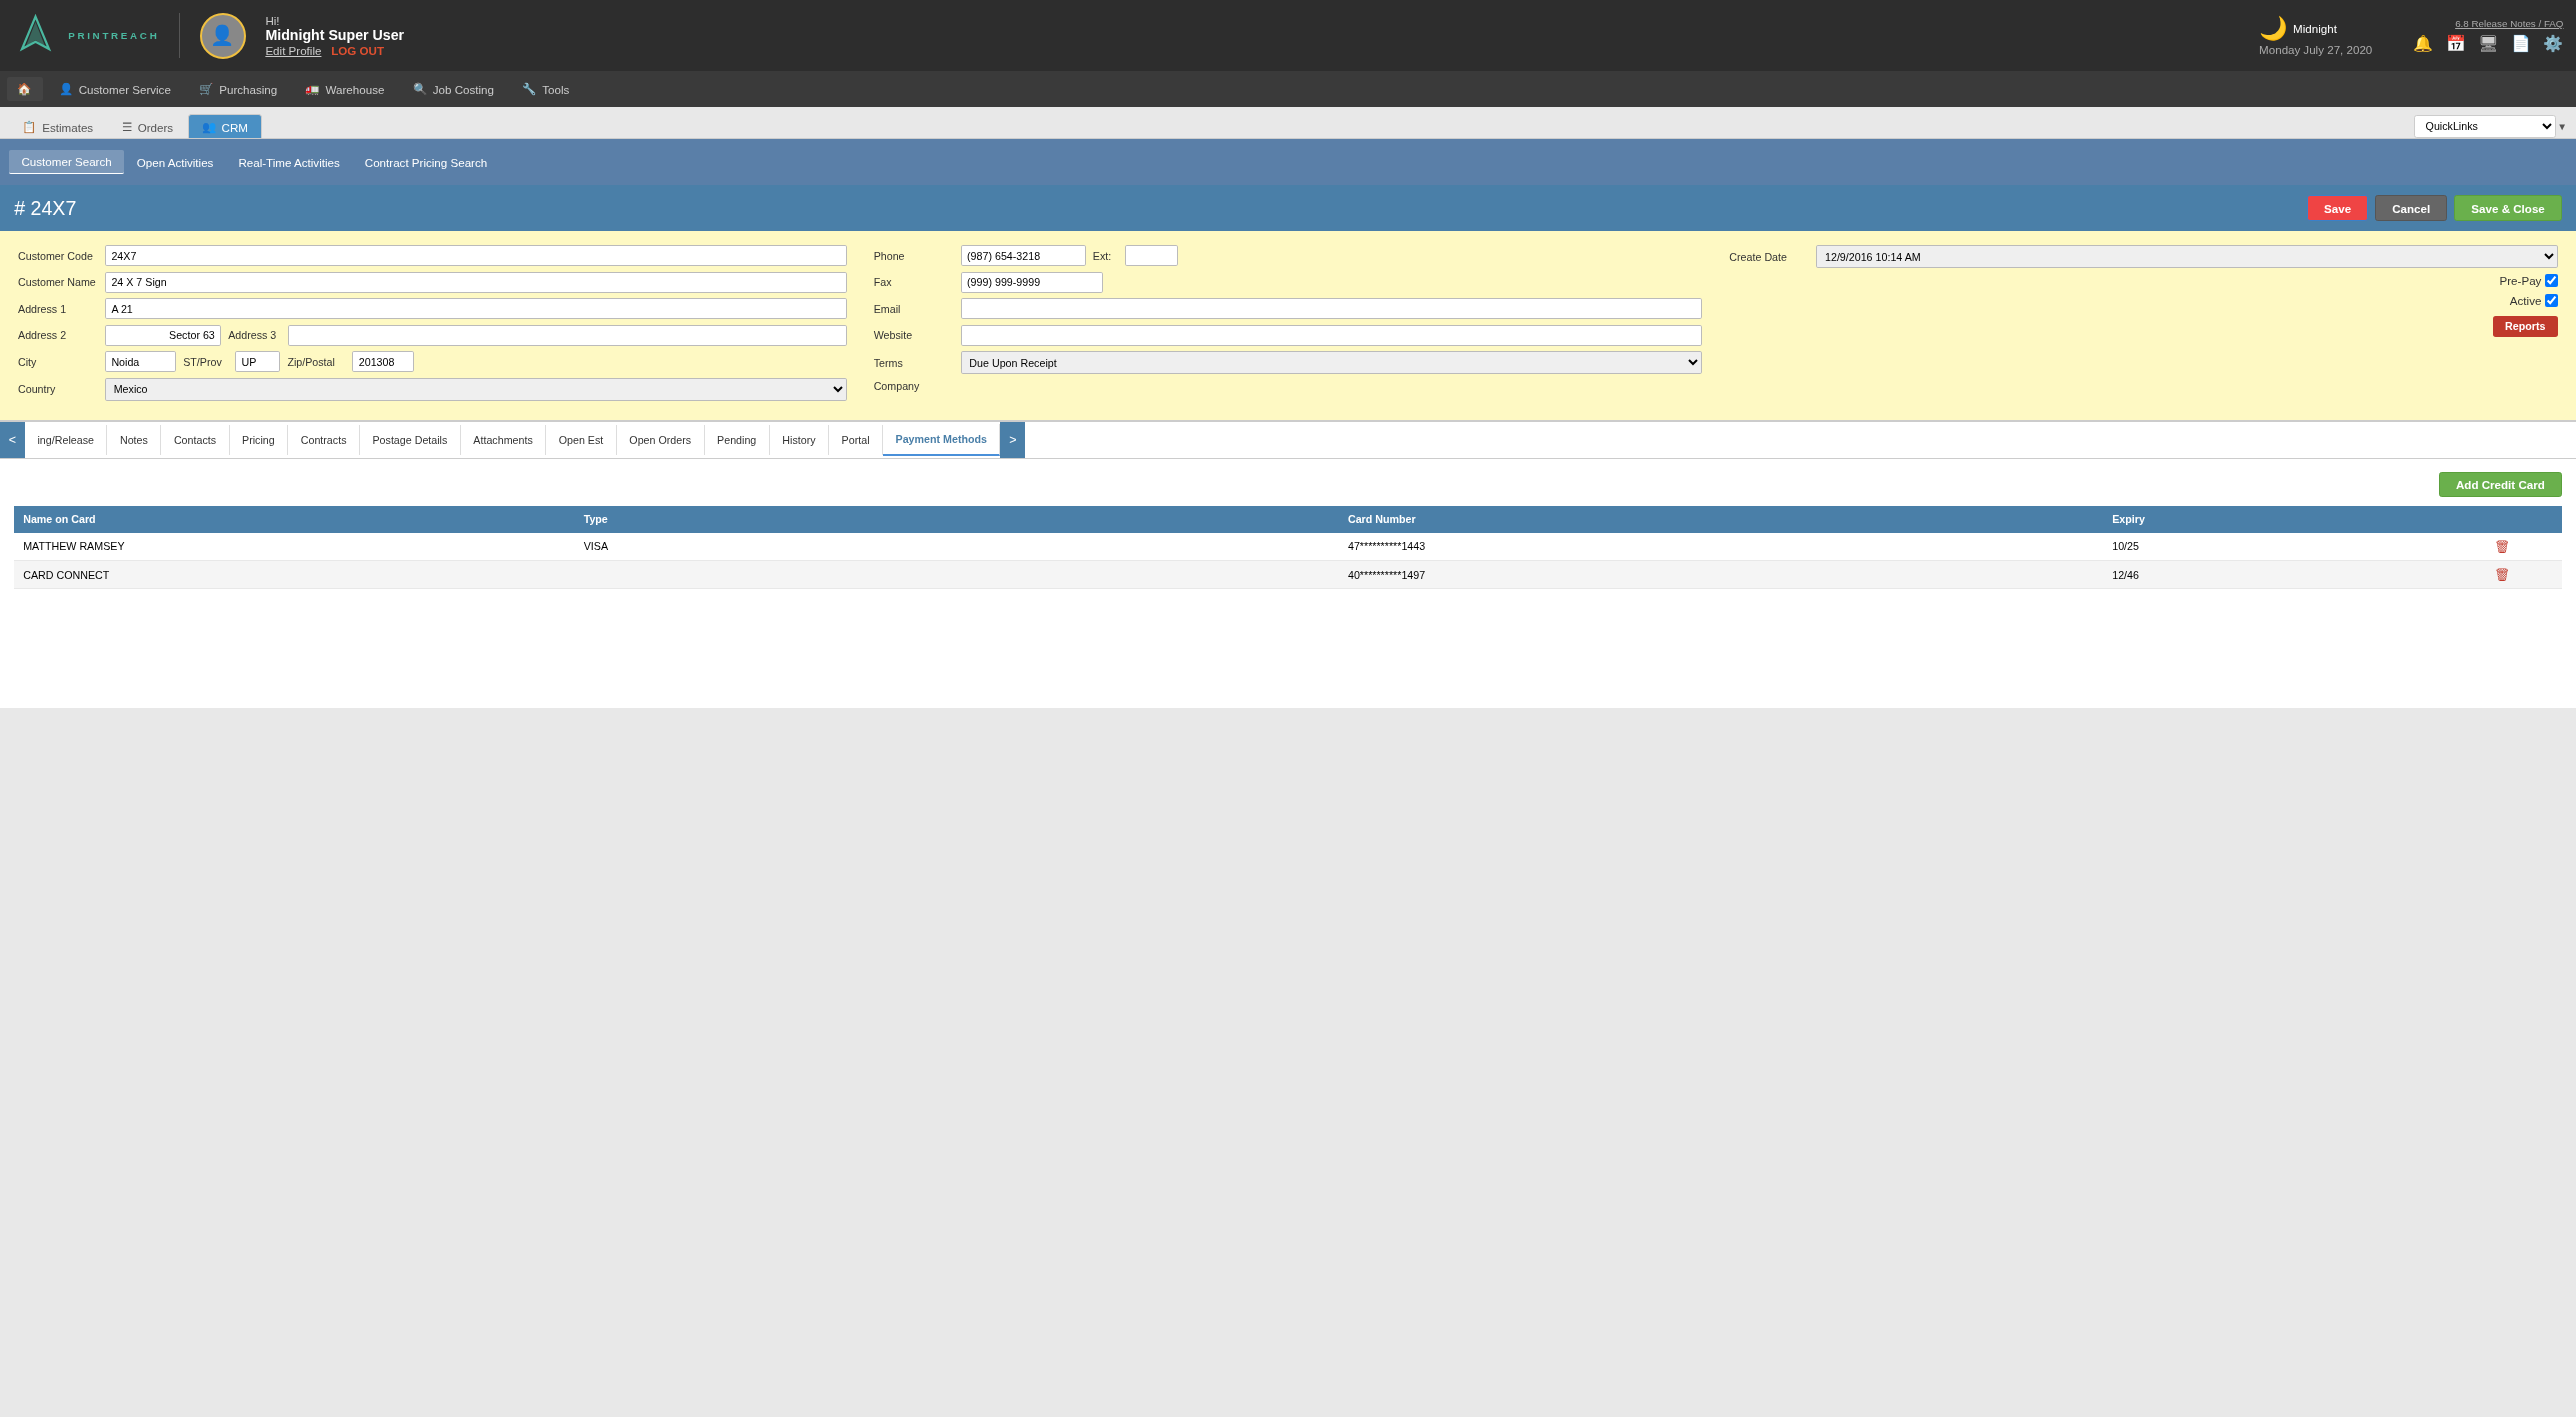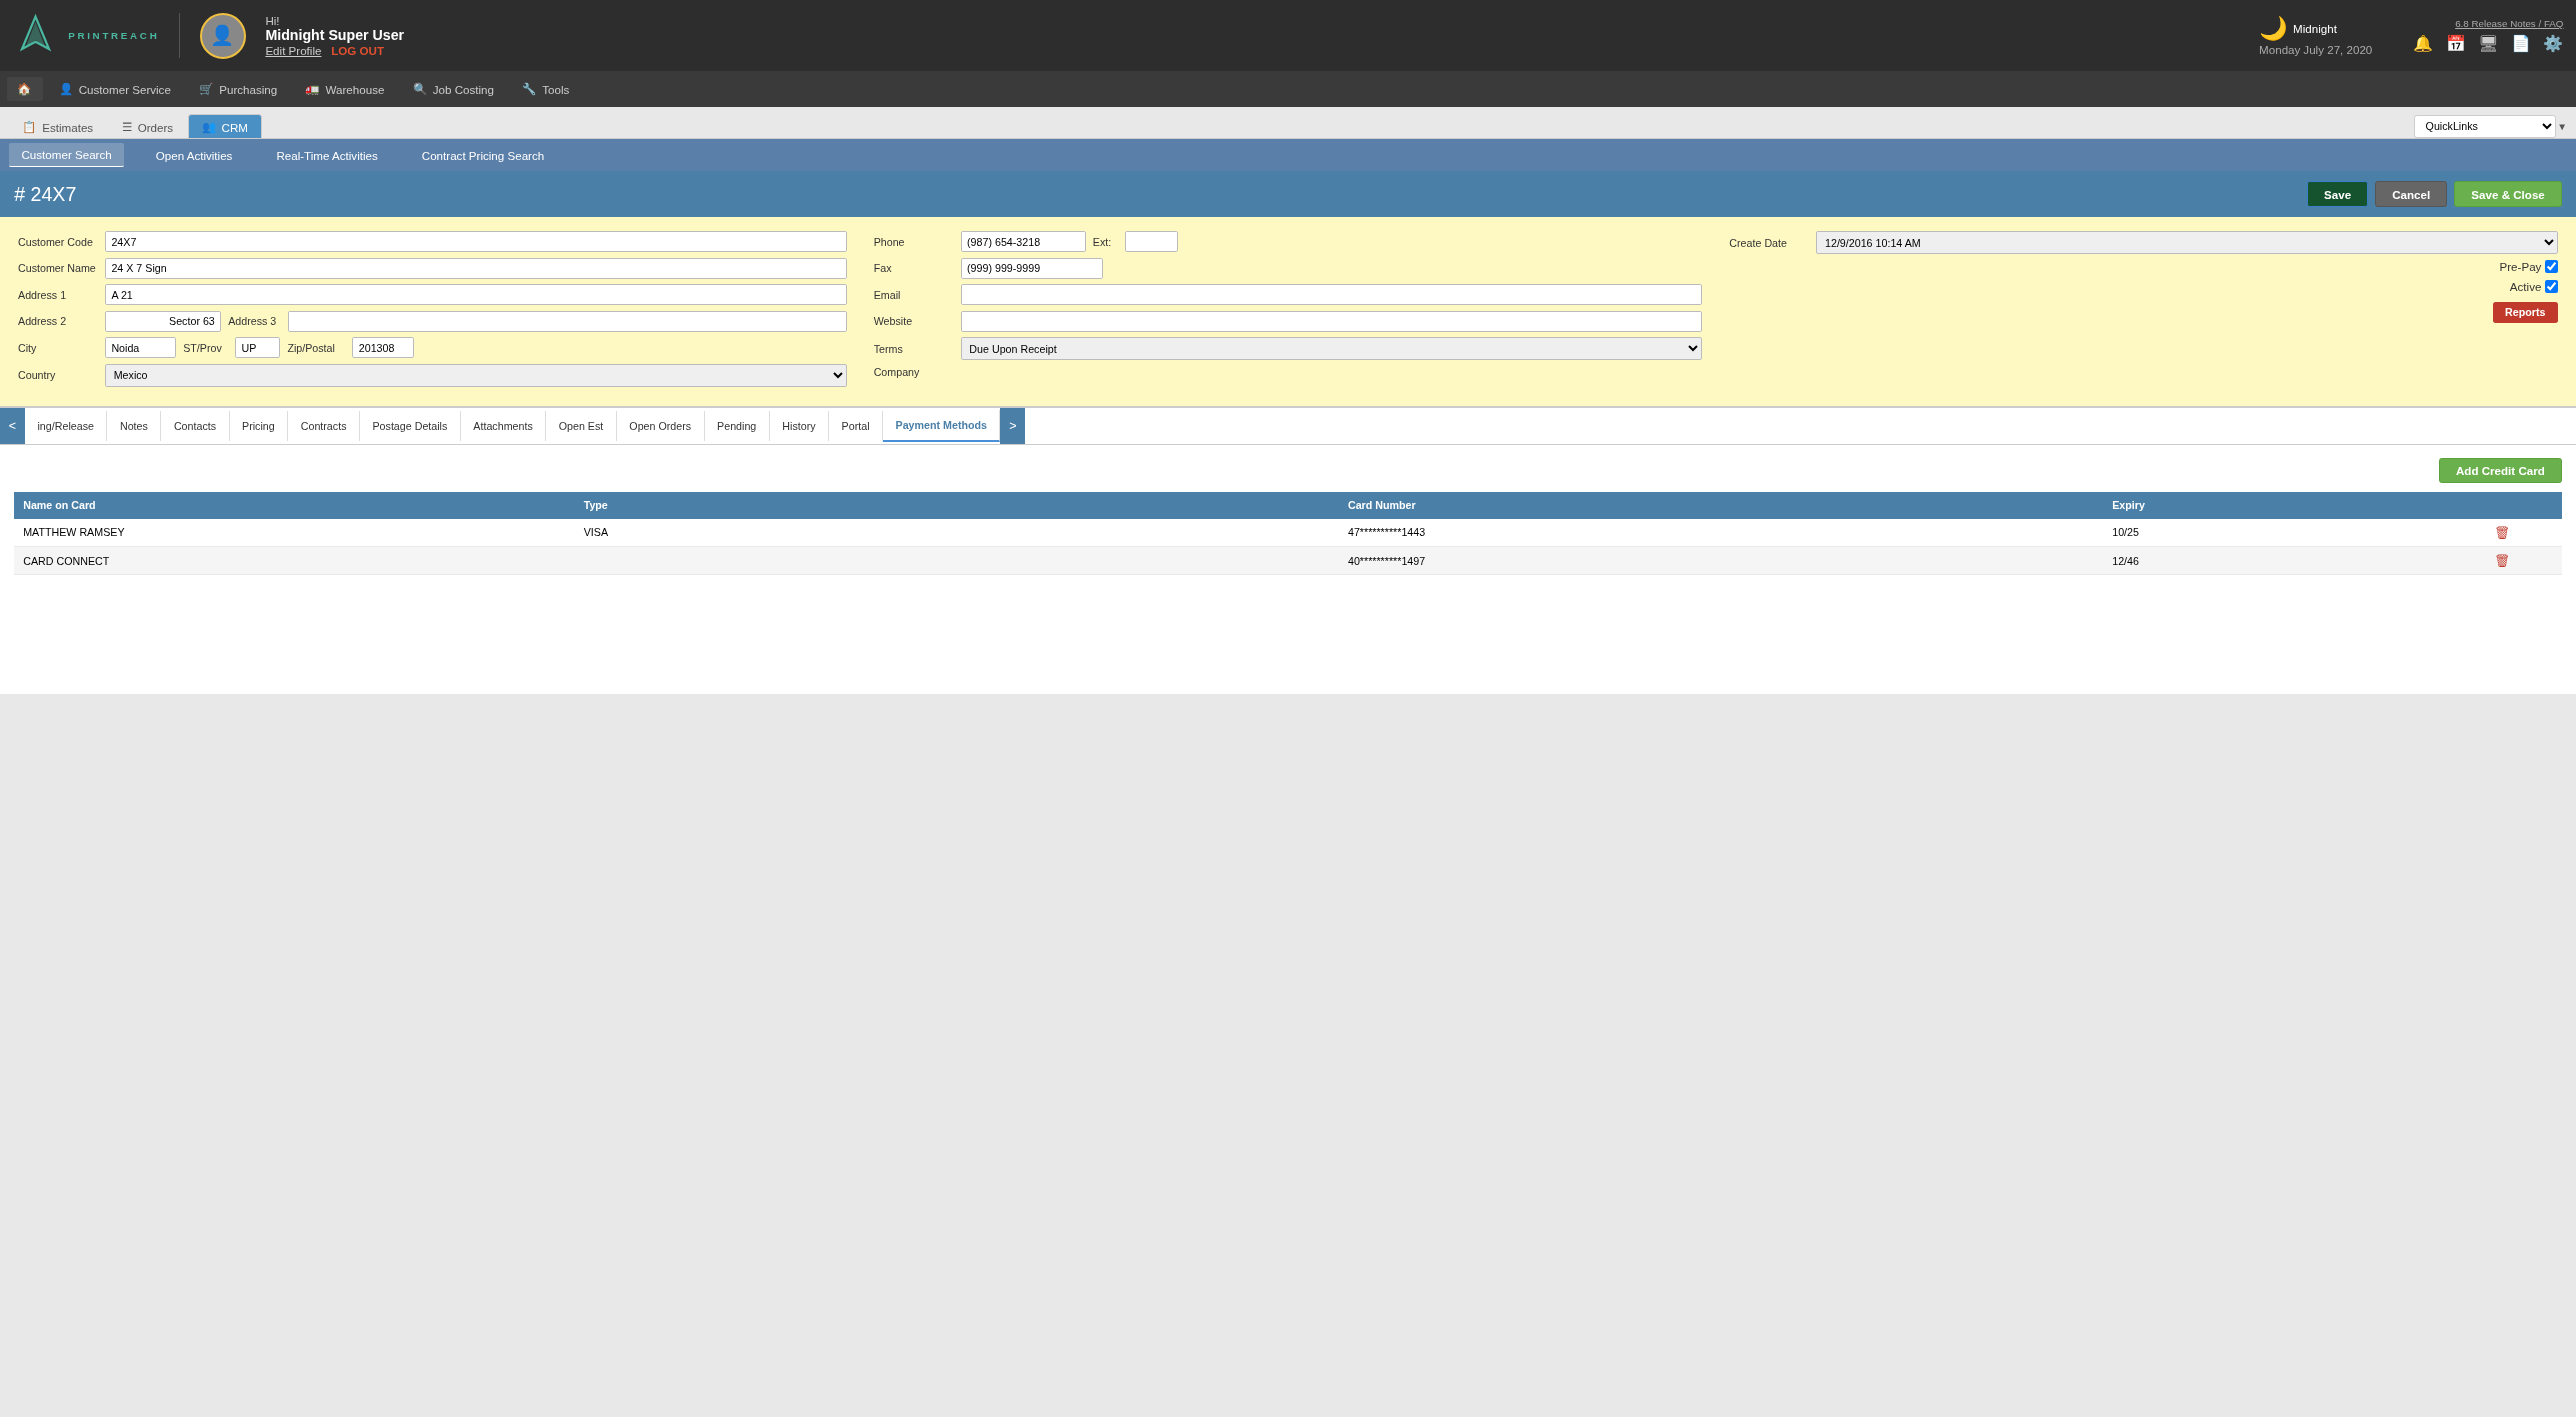--- a/index.html
+++ b/index.html
@@ -52,22 +52,22 @@
       font-size: 11.6px;
     }
     .nav-home { background: #444; padding: 5.3px 10.7px; border-radius: 2.7px; color: white; }
 
     
     .sub-nav {
       background: #5a7fa8;
       display: flex;
       align-items: center;
       padding: 0 9px;
-      height: 32px;
-      gap: 19px;
+      height: 46px;
+      gap: 0;
     }
     .sub-nav-item {
       padding: 5.3px 12.5px;
       color: white; cursor: pointer; font-size: 11.6px;
       border-radius: 1.8px;
     }
     .sub-nav-item.active { background: rgba(255,255,255,0.2); border-bottom: 1.8px solid white; }
     .quicklinks-select {
       padding: 3.6px 7.1px; border: 0.9px solid #ccc; border-radius: 2.7px;
       width: 142px; background: white; font-size: 10.7px;
@@ -105,21 +105,21 @@
       justify-content: space-between;
       padding: 9px 14.2px;
       height: 46px;
     }
     .page-title { color: white; font-size: 19.6px; font-weight: normal; }
     .title-buttons { display: flex; gap: 7.1px; }
     .btn {
       padding: 5.3px 16px; border: none; border-radius: 2.7px;
       cursor: pointer; font-size: 11.6px; font-weight: bold;
     }
-    .btn-save { background: #14532d; color: white; border: 0.9px solid #3a80c9; }
+    .btn-save { background: #ef4444; color: white; border: 0.9px solid #3a80c9; }
     .btn-cancel { background: #666; color: white; border: 0.9px solid #555; }
     .btn-save-close { background: #6ab04c; color: white; border: 0.9px solid #5aa03c; }
     .btn-green { background: #6ab04c; color: white; border: 0.9px solid #5aa03c; }
 
     
     .form-area {
       background: #fef9c3;
       padding: 14.2px 18px;
       border-bottom: 1.8px solid #ccc;
     }

